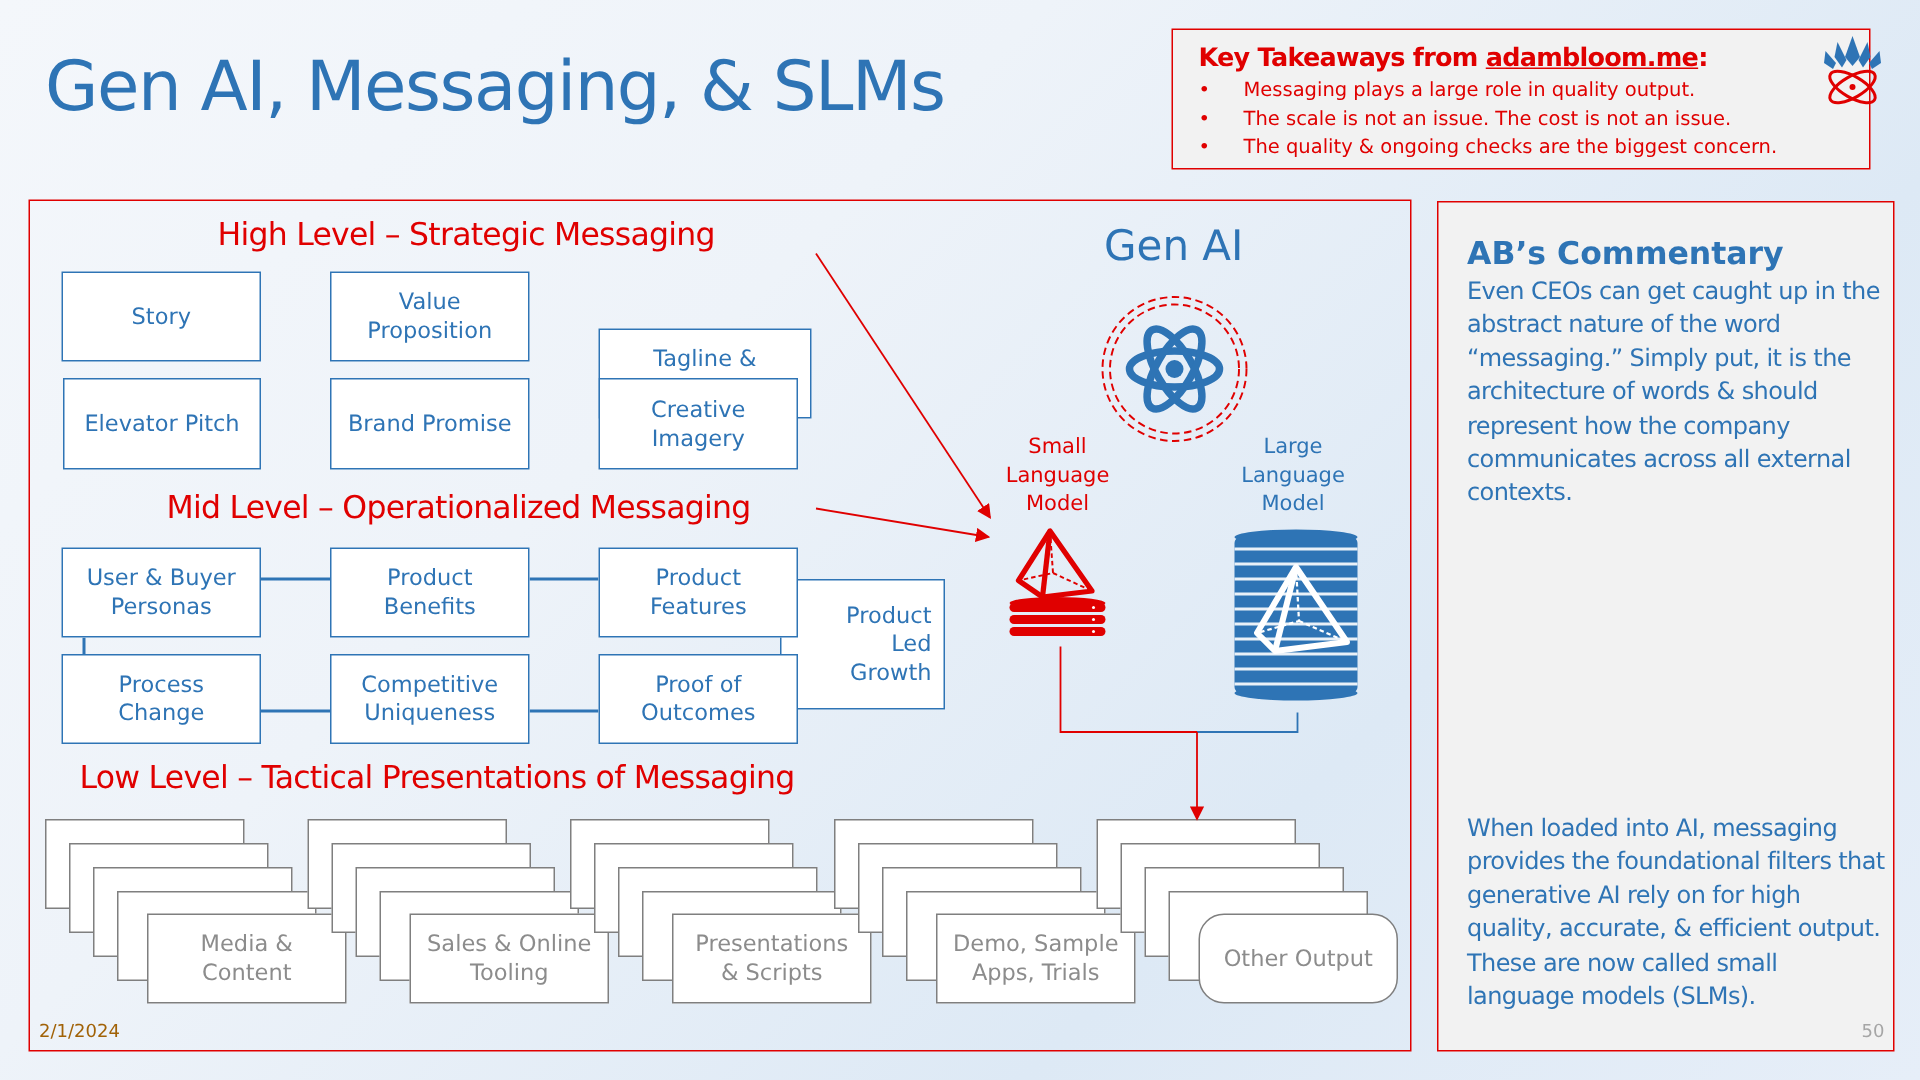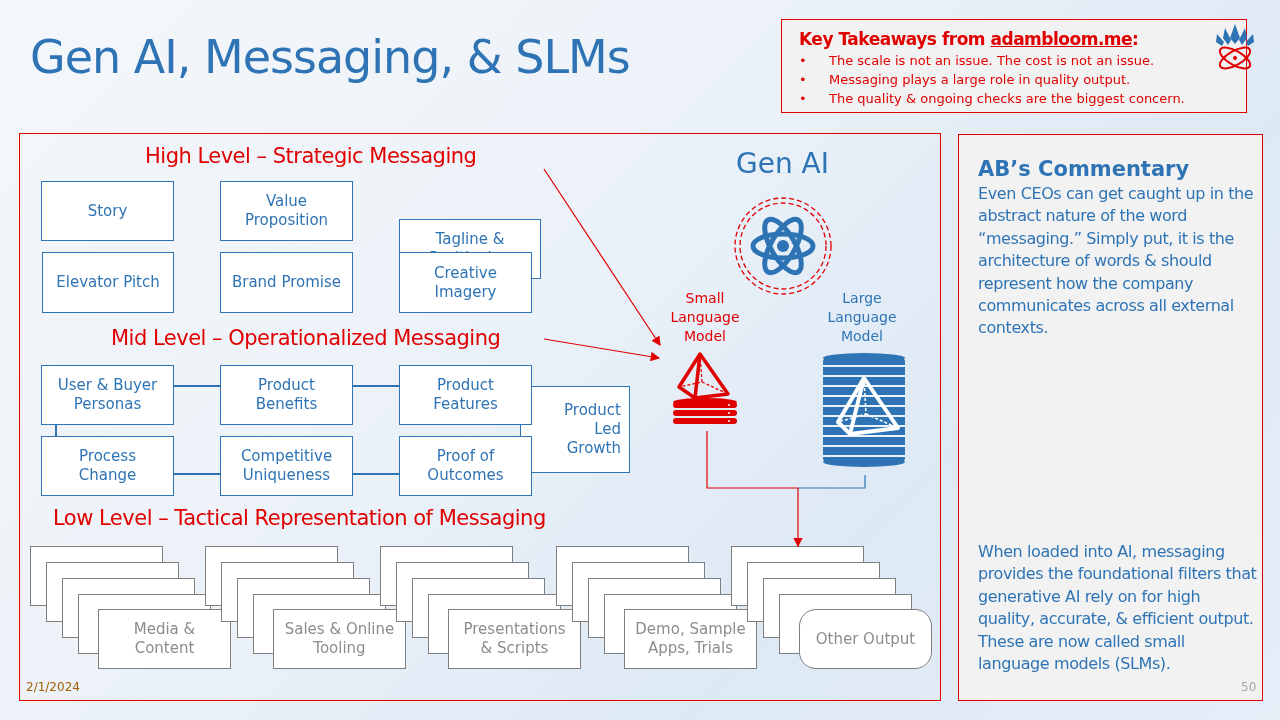--- a/index.html
+++ b/index.html
@@ -96,22 +96,22 @@
 </head>
 <body>
 
 <div class="abs title">Gen AI, Messaging, &amp; SLMs</div>
 
 <div class="abs takeaways">
   <div class="head">
     <span>Key Takeaways from </span><u>adambloom.me</u><span>:</span>
   </div>
   <ul>
+    <li><span class="bullet">•</span><span>Messaging plays a large role in quality output.</span></li>
     <li><span class="bullet">•</span><span>The scale is not an issue. The cost is not an issue.</span></li>
-    <li><span class="bullet">•</span><span>Messaging plays a large role in quality output.</span></li>
     <li><span class="bullet">•</span><span>The quality &amp; ongoing checks are the biggest concern.</span></li>
   </ul>
 </div>
 <svg class="abs logo" viewBox="0 0 42 52">
   <g fill="#2e74b5">
     <path d="M21 2 L26 16 L21 22 L16 16 Z"></path>
     <path d="M11 6 L17 18 L14 23 L9 16 Z"></path>
     <path d="M31 6 L33 16 L28 23 L25 18 Z"></path>
     <path d="M3 12 L10 20 L8 24 L2 20 Z"></path>
     <path d="M39 12 L40 20 L34 24 L32 20 Z"></path>
@@ -120,21 +120,21 @@
     <ellipse cx="21" cy="36" rx="17" ry="7" transform="rotate(30 21 36)"></ellipse>
     <ellipse cx="21" cy="36" rx="17" ry="7" transform="rotate(-30 21 36)"></ellipse>
   </g>
   <circle cx="21" cy="36" r="2" fill="#e00000"></circle>
 </svg>
 
 <div class="abs panel"></div>
 
 <div class="abs level-label" style="left:145px; top:144px;">High Level – Strategic Messaging</div>
 <div class="abs level-label" style="left:111px; top:326px;">Mid Level – Operationalized Messaging</div>
-<div class="abs level-label" style="left:53px; top:506px;">Low Level – Tactical Representation of Messaging</div>
+<div class="abs level-label" style="left:53px; top:506px;">Low Level – Tactical Presentations of Messaging</div>
 
 <div class="box" style="left:41px; top:181px; width:133px; height:60px;">Story</div>
 <div class="box" style="left:220px; top:181px; width:133px; height:60px;">Value
 Proposition</div>
 <div class="box" style="left:399px; top:181px; width:142px; height:60px;margin-top:38px;">Tagline &amp;
 Positioning</div>
 <div class="box" style="left:42px; top:252px; width:132px; height:61px;">Elevator Pitch</div>
 <div class="box" style="left:220px; top:252px; width:133px; height:61px;">Brand Promise</div>
 <div class="box" style="left:399px; top:252px; width:133px; height:61px;">Creative
 Imagery</div>

